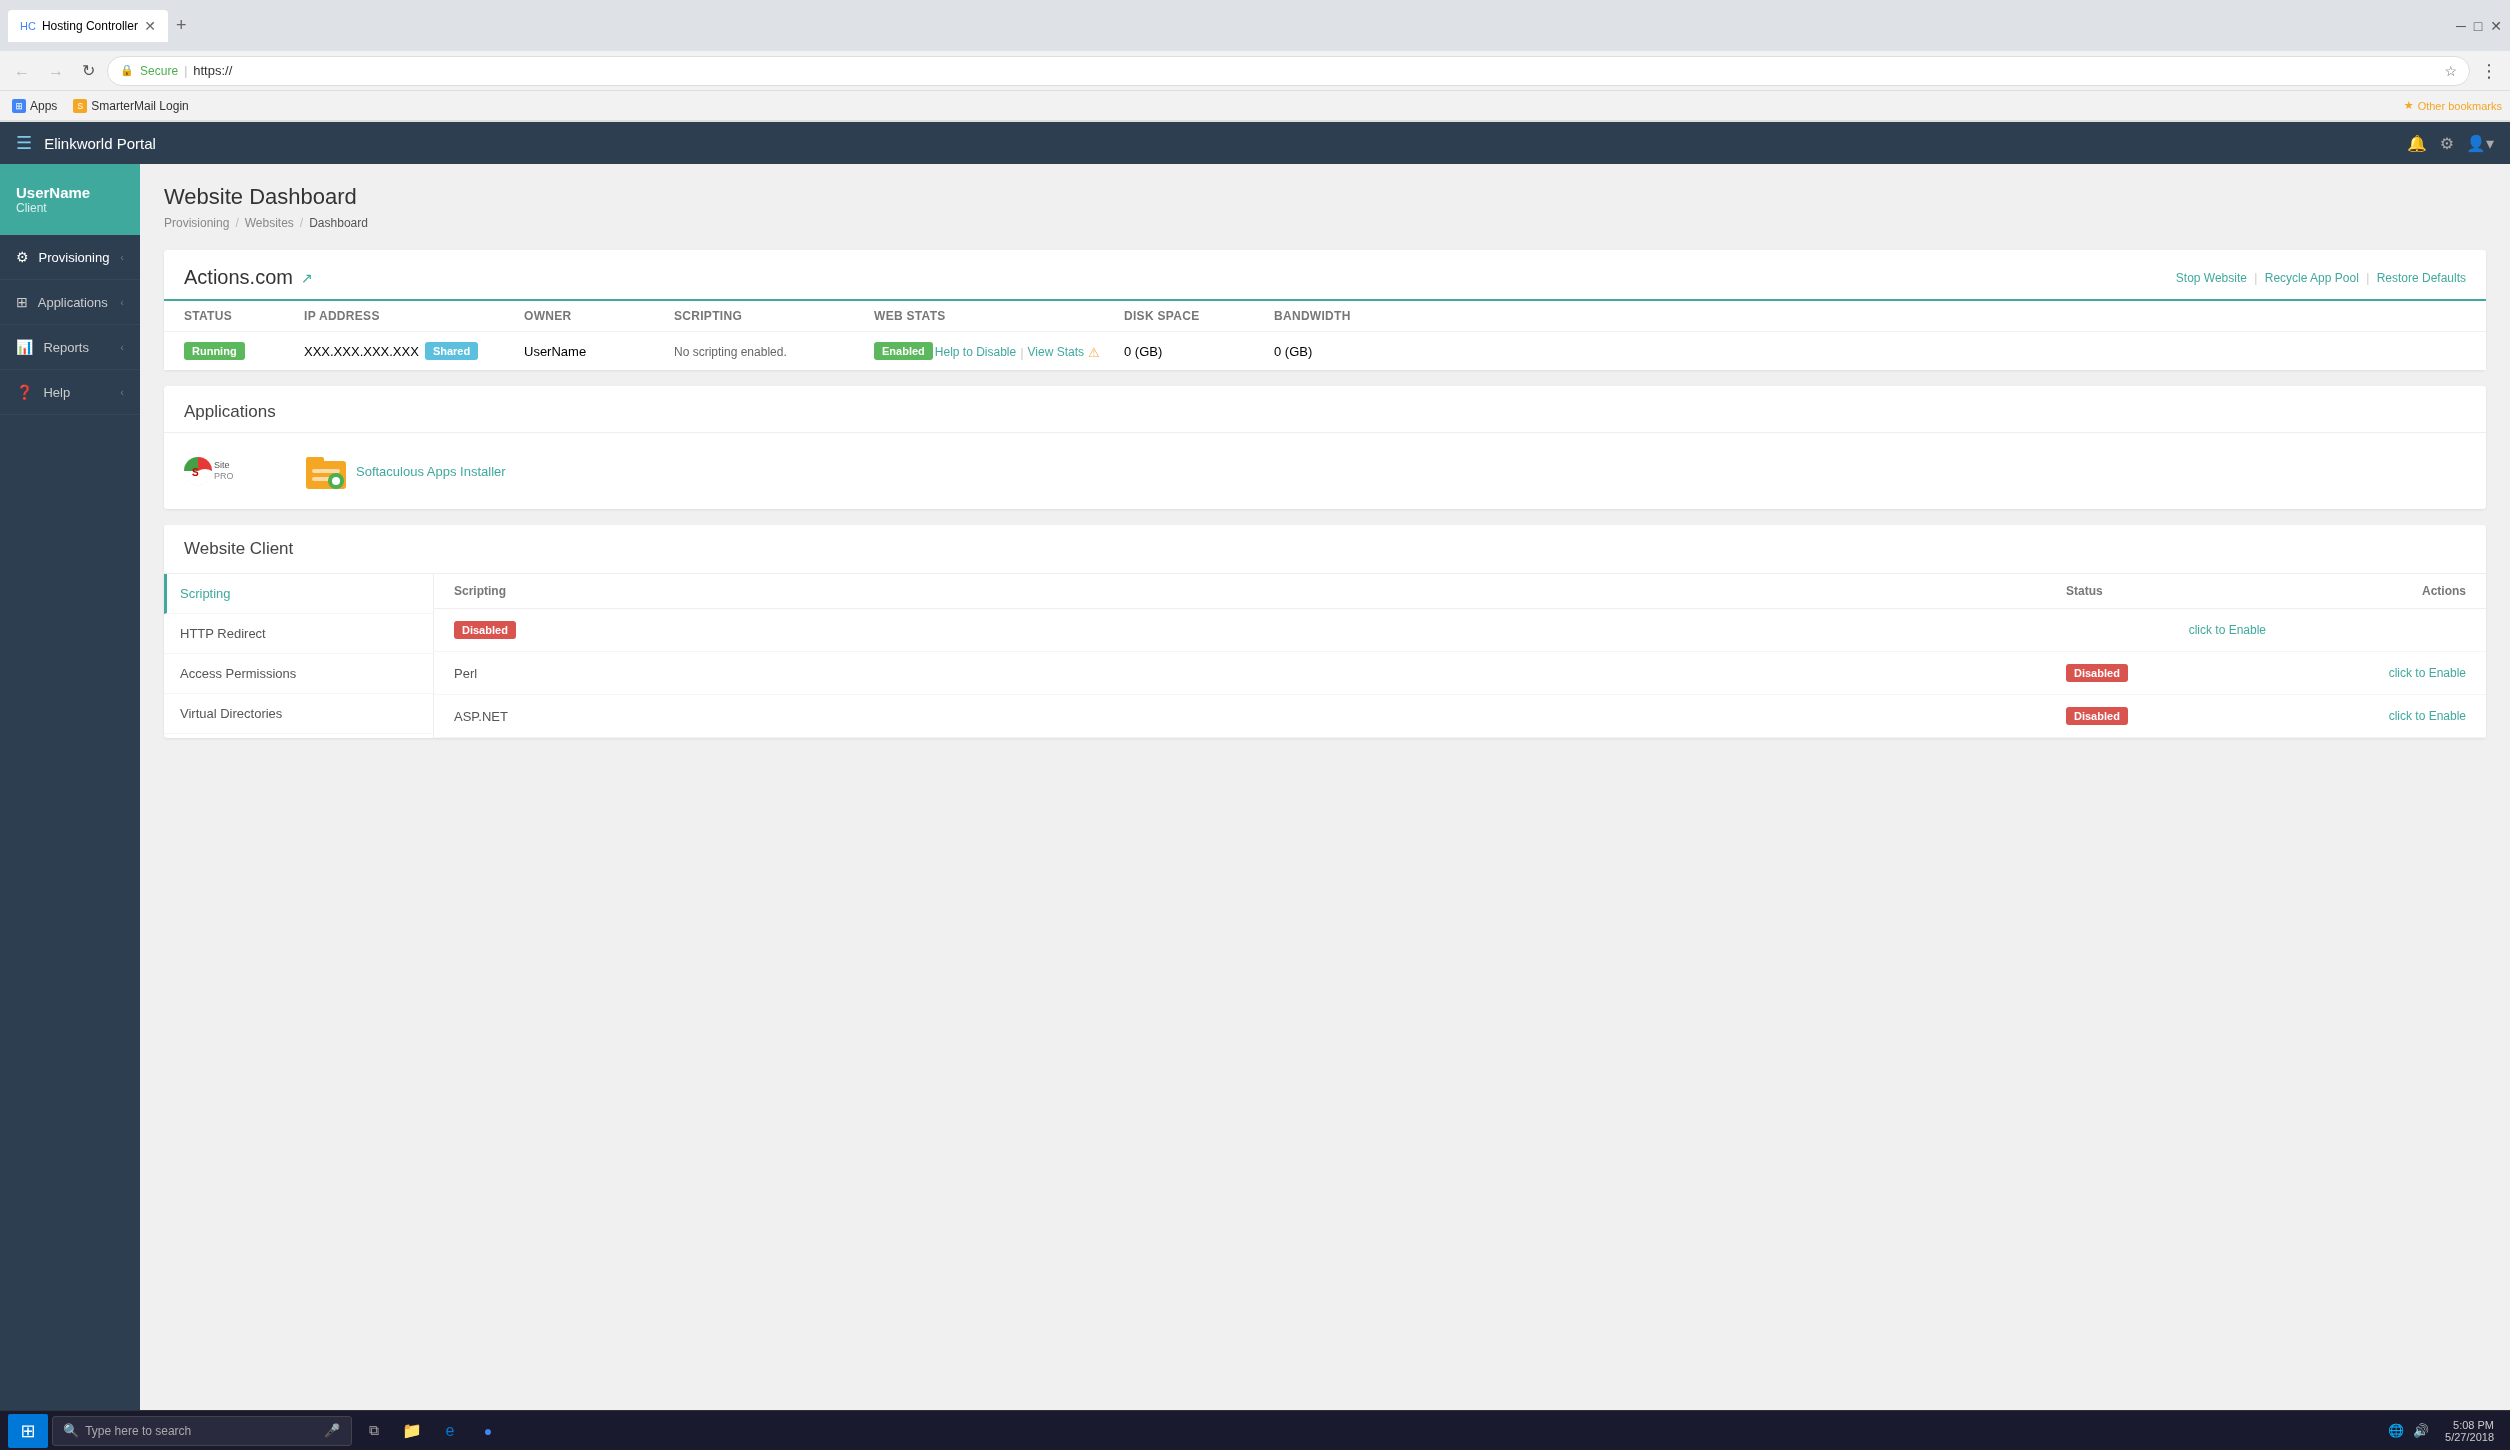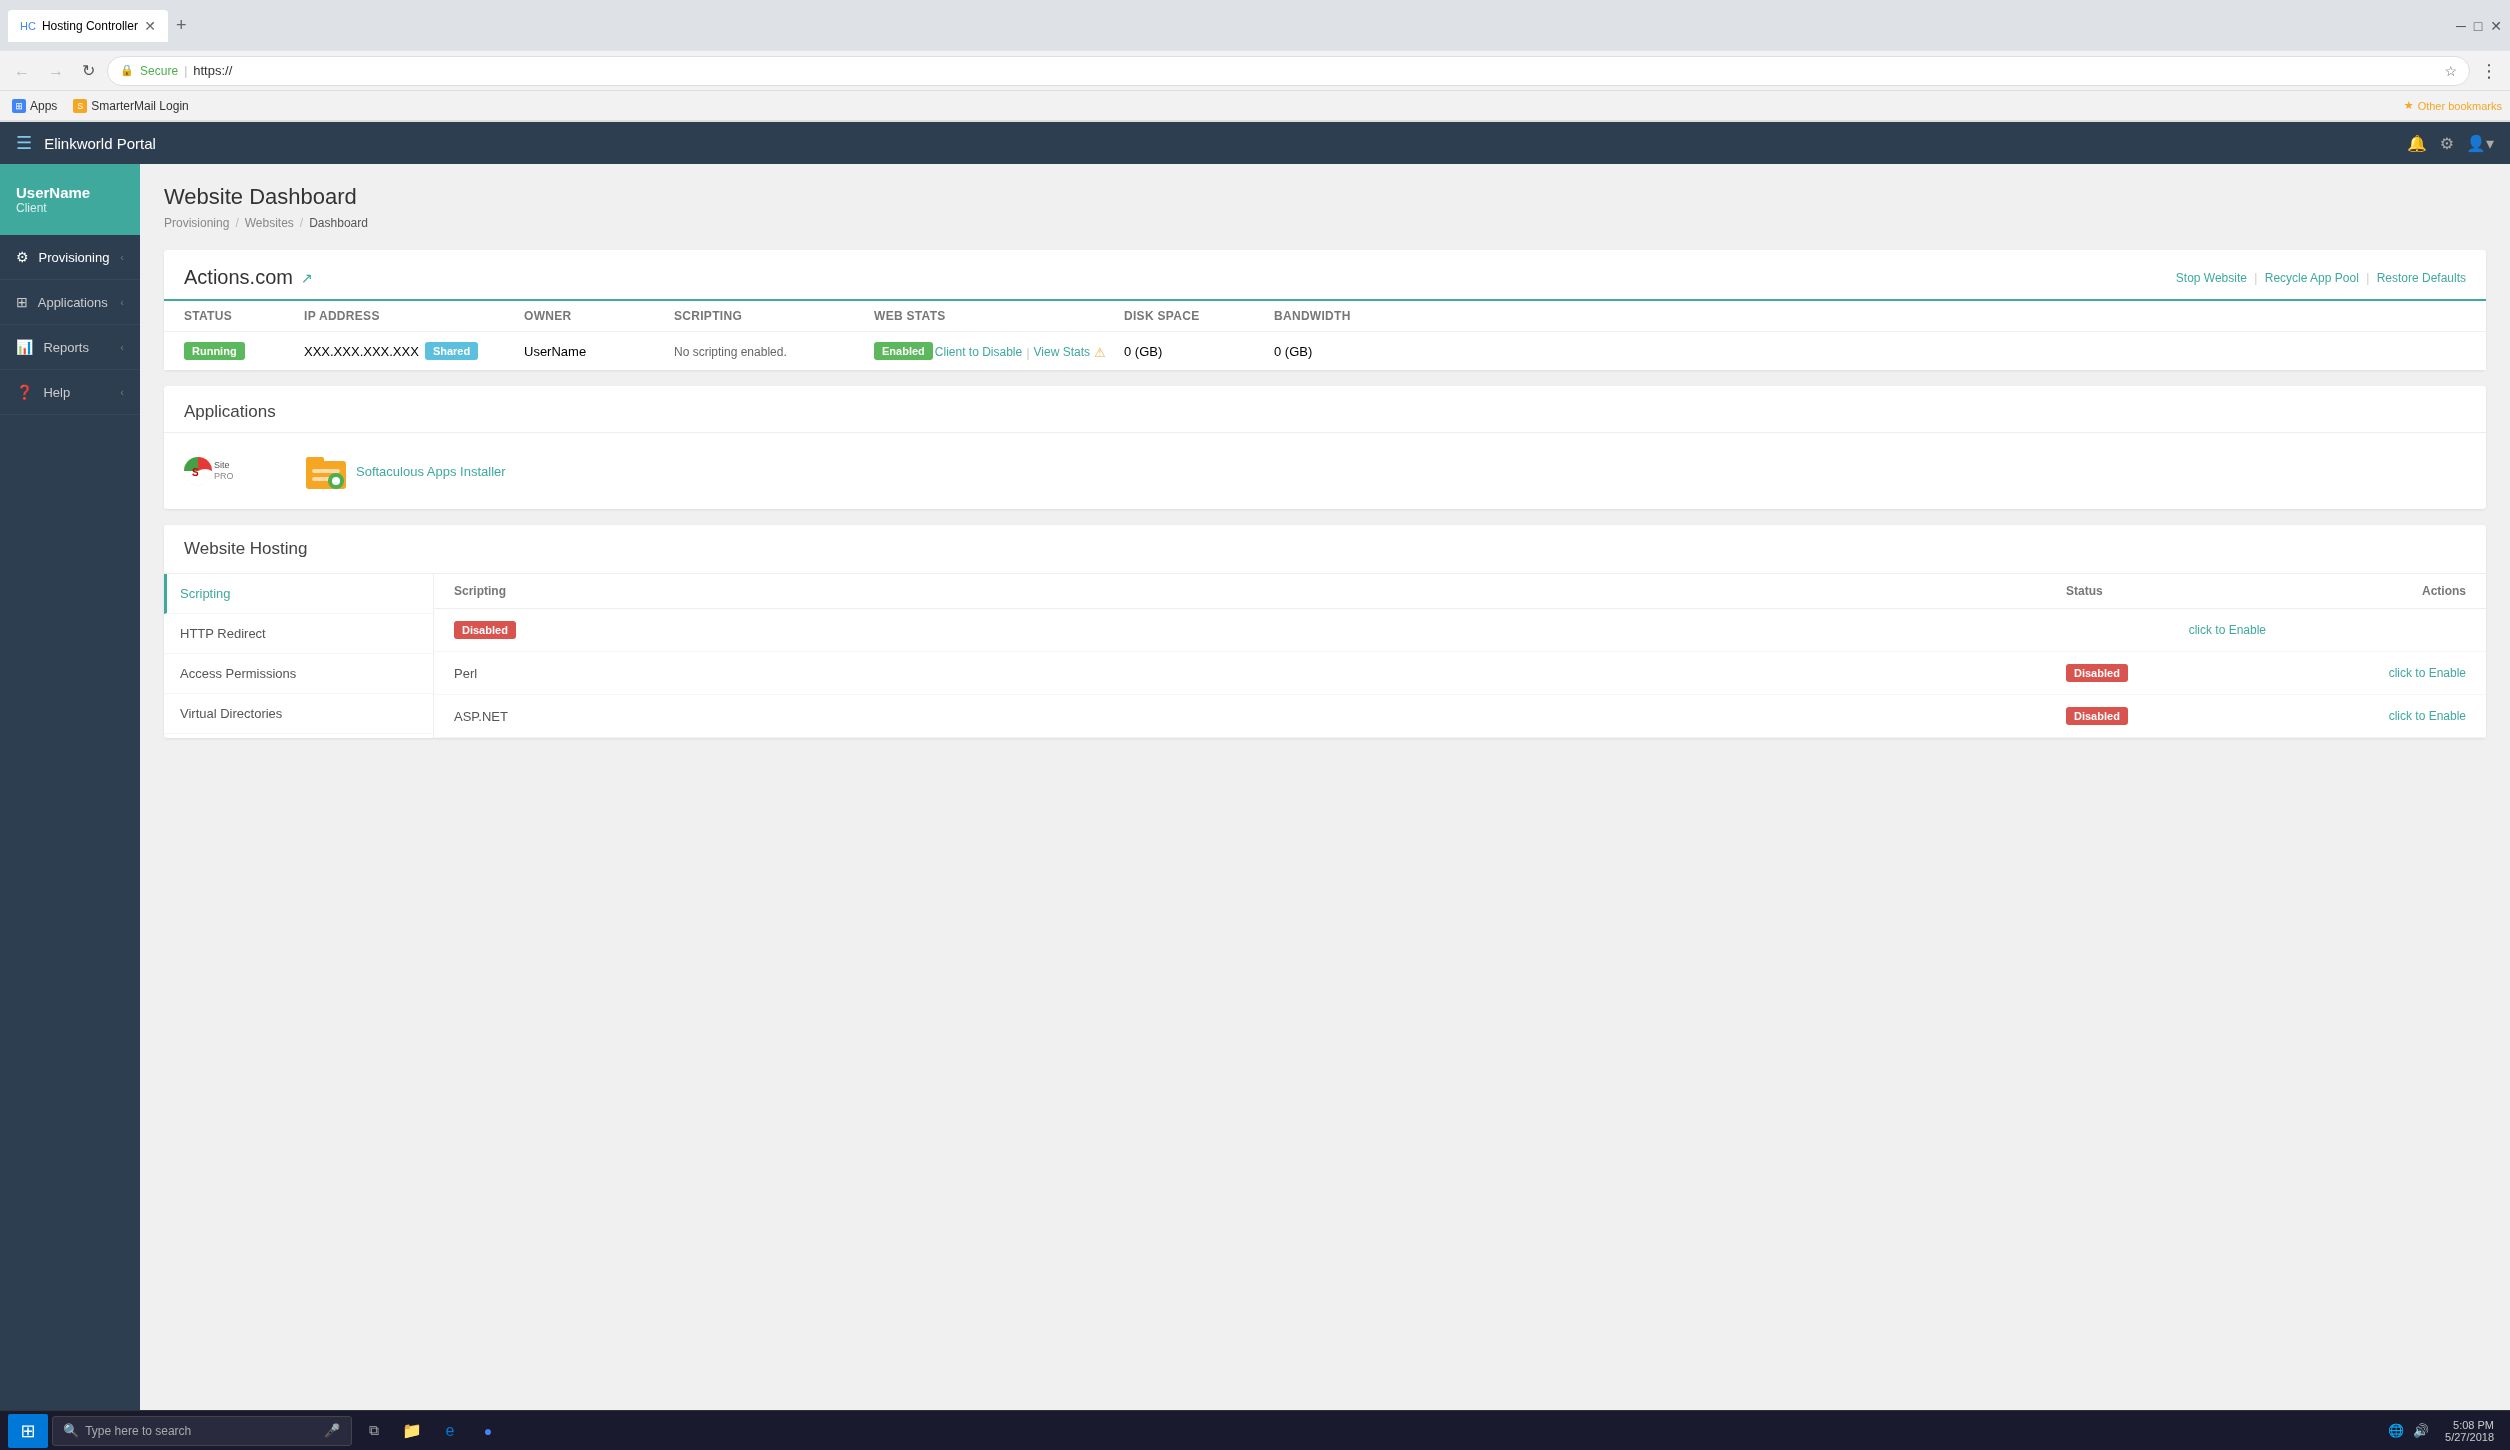--- a/index.html
+++ b/index.html
@@ -266,21 +266,21 @@
               <span>UserName</span>
             </div>
             <div>
               <span style="font-size:12px;color:#666;">No scripting enabled.</span>
             </div>
             <div class="web-stats-cell">
               <div>
                 <span class="badge badge-enabled">Enabled</span>
               </div>
               <div style="display:flex;align-items:center;gap:4px;margin-top:2px;">
-                <span class="click-link">Client to Disable</span>
+                <span class="click-link">Help to Disable</span>
                 <span style="color:#ccc;">|</span>
                 <span class="click-link">View Stats</span>
                 <span class="warning-icon">⚠</span>
               </div>
             </div>
             <div>
               <span>0 (GB)</span>
             </div>
             <div>
               <span>0 (GB)</span>
@@ -325,21 +325,21 @@
                 <rect x="31" y="36" width="2" height="4" rx="1" fill="#4caf50"></rect>
                 <rect x="24" y="31" width="4" height="2" rx="1" fill="#4caf50"></rect>
                 <rect x="36" y="31" width="4" height="2" rx="1" fill="#4caf50"></rect>
               </svg>
               <span class="app-name">Softaculous Apps Installer</span>
             </div>
           </div>
         </div>
 
         <div class="details-card">
-          <div class="details-title">Website Hosting</div>
+          <div class="details-title">Website Client</div>
           <div class="details-layout">
 
             <div class="details-nav">
               <div class="details-nav-item active">
                 <span>Scripting</span>
               </div>
               <div class="details-nav-item">
                 <span>HTTP Redirect</span>
               </div>
               <div class="details-nav-item">

